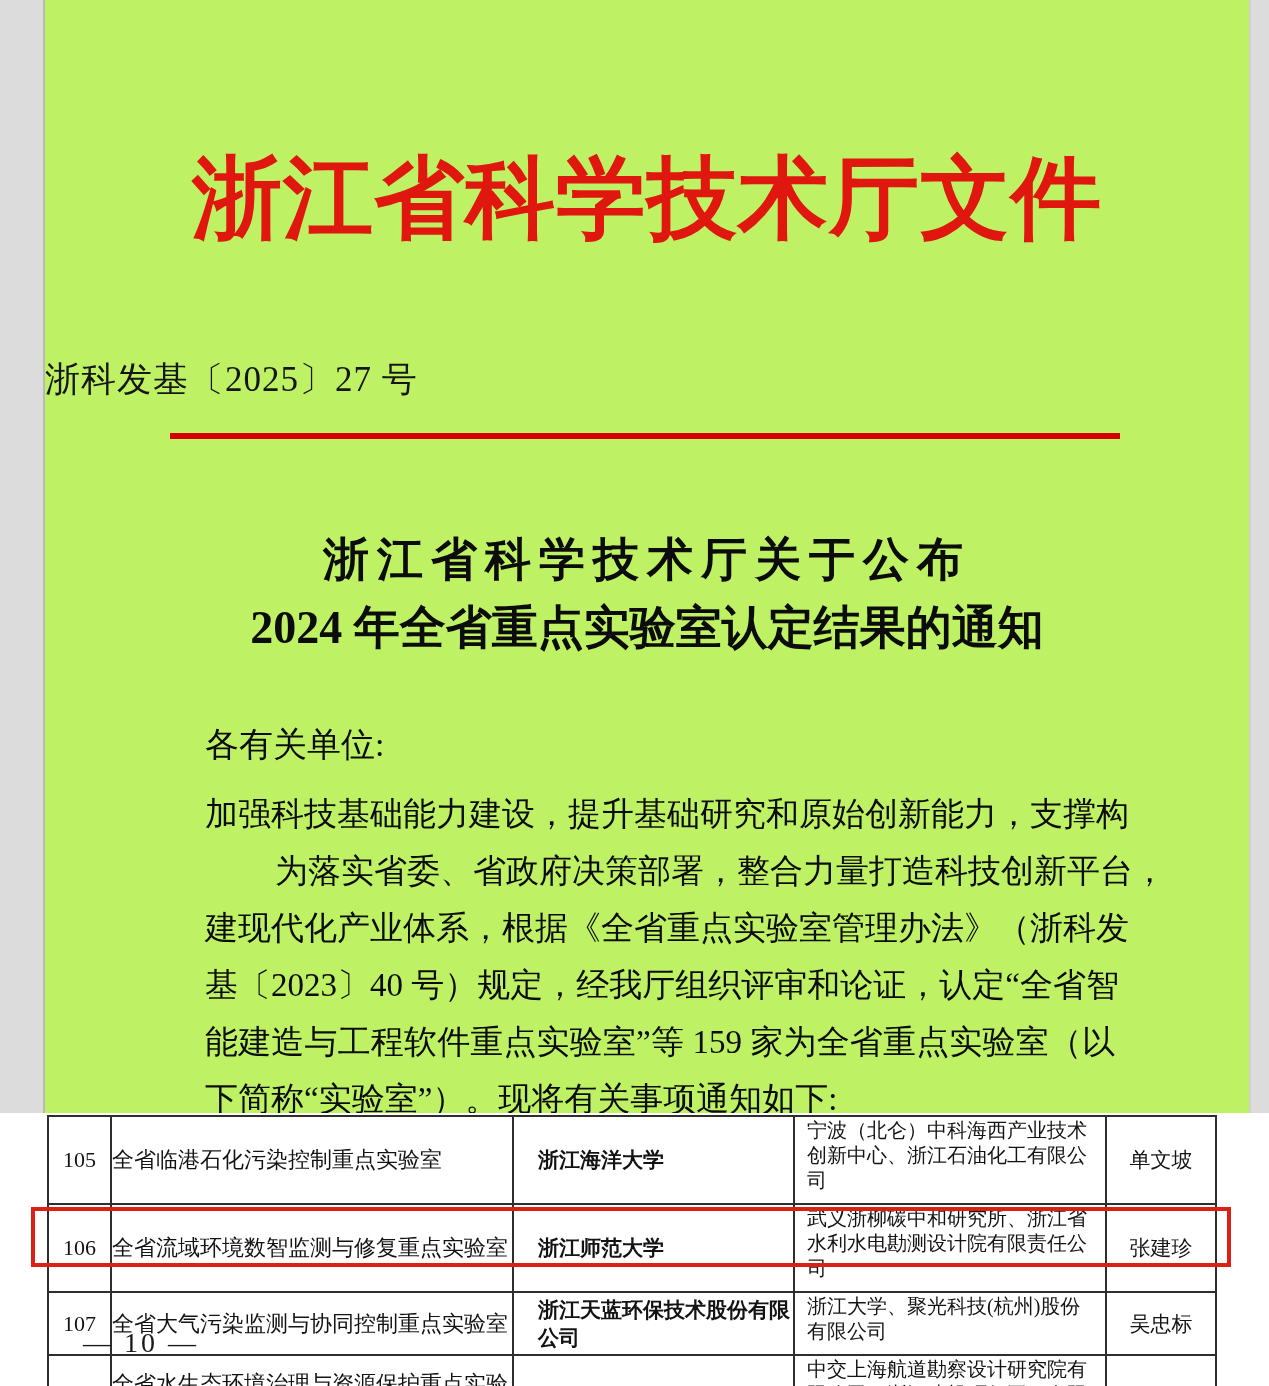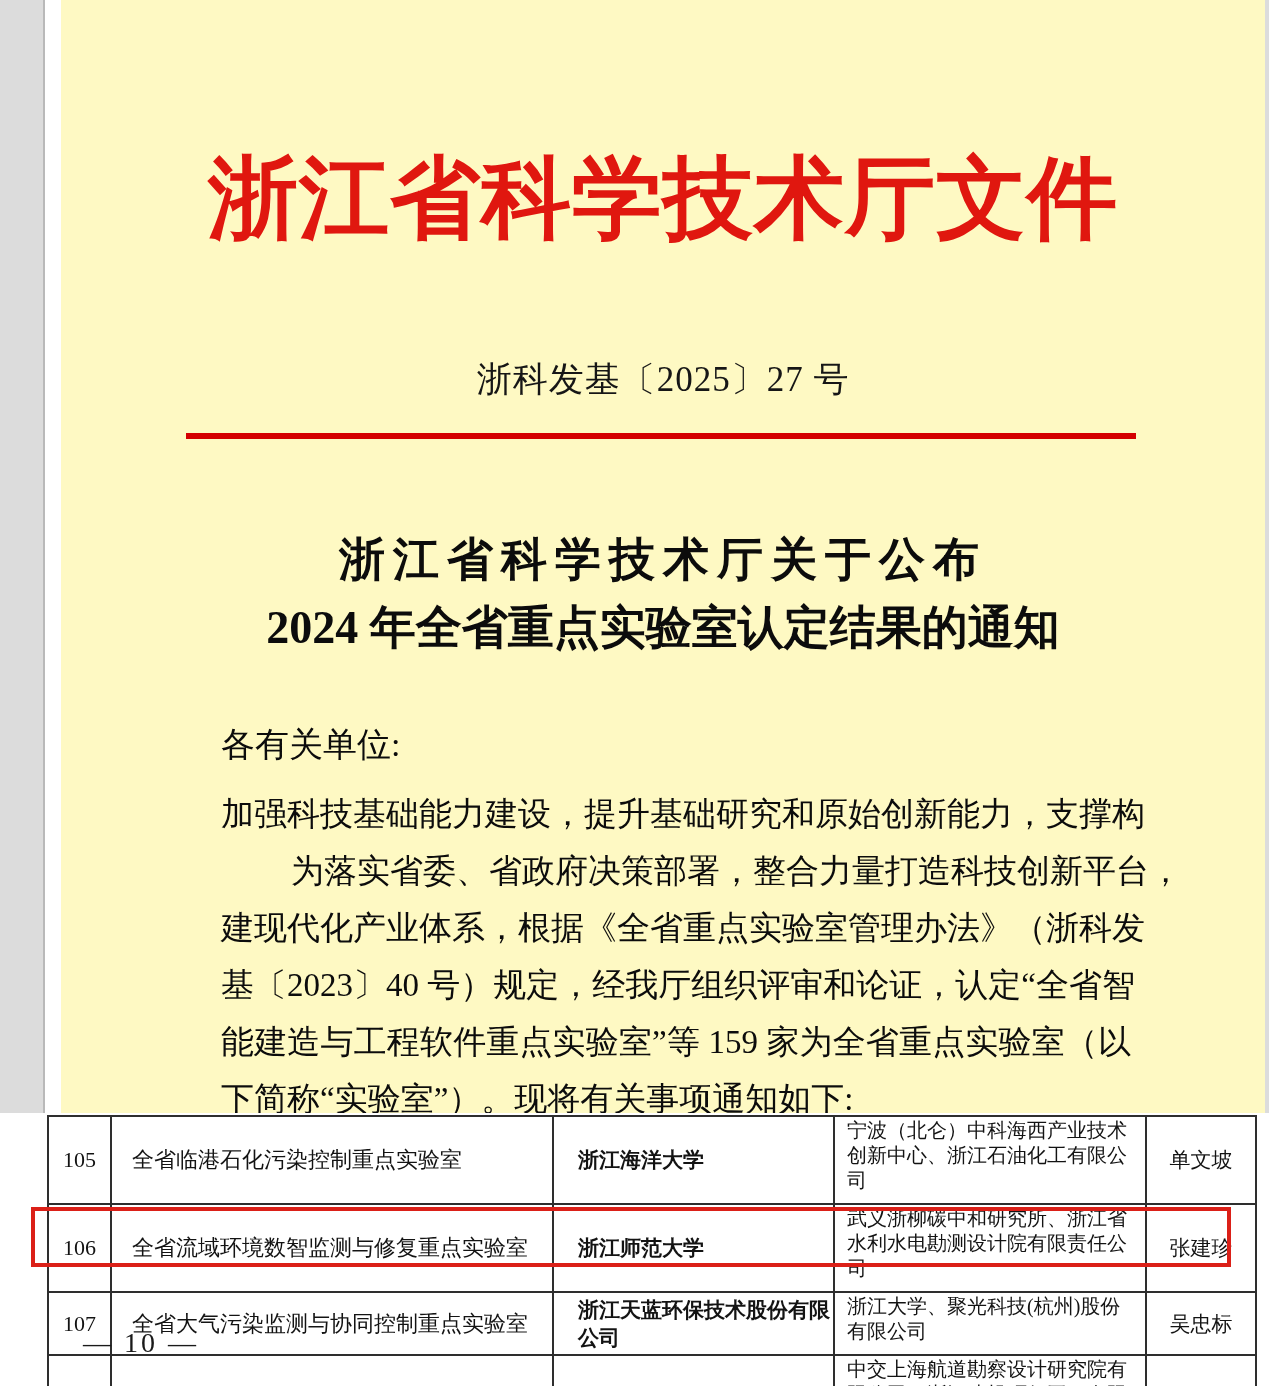--- a/index.html
+++ b/index.html
@@ -19,35 +19,34 @@
     background: #dcdcdc; border-right: 2px solid #b9b9b9;
   }
   .margin-right {
     position: absolute; left: 1249px; top: 0; width: 20px; height: 1135px;
     background: #dcdcdc; border-left: 2px solid #cfcfcf;
   }
 
   
   .doc-page {
     position: absolute; left: 45px; top: 0; width: 1204px; height: 1113px;
-    background: #fef9c3;
-    margin-left: 16px;
+    background: #bef264;
   }
 
   .agency-header {
     position: absolute; left: 0; top: 146px; width: 100%;
     text-align: center;
     font-size: 90px; font-weight: bold; letter-spacing: 1px;
     color: #e0170f;
     line-height: 1.18;
     white-space: nowrap;
   }
   .doc-number {
     position: absolute; left: 0; top: 356px; width: 100%;
-    text-align: center;
+    text-align: left;
     font-size: 35px; letter-spacing: 1px;
     color: #161616;
   }
   .red-rule {
     position: absolute; left: 125px; top: 433px; width: 950px; height: 6px;
     background: #d40000;
   }
   .notice-title {
     position: absolute; left: 0; top: 526px; width: 100%;
     text-align: center; font-weight: bold; color: #0c0c0c;
@@ -82,21 +81,21 @@
     border-collapse: collapse;
     table-layout: fixed;
     width: 1168px;
   }
   table.lab-table td {
     border: 2px solid #2e2e2e;
     vertical-align: middle;
     color: #131313;
   }
   td.c-no   { width: 63px;  text-align: center; font-size: 22px; }
-  td.c-lab  { width: 442px; text-align: left; padding-left: 20px; font-size: 22px; }
+  td.c-lab  { width: 402px; text-align: left; padding-left: 0; font-size: 22px; }
   td.c-inst { width: 281px; text-align: left; padding-left: 24px; font-size: 21px; font-weight: bold; }
   td.c-part { width: 312px; text-align: left; padding: 1px 6px 10px 12px; font-size: 20px; line-height: 25px; }
   td.c-dir  { width: 110px; text-align: center; font-size: 21px; }
   tr.r1 { height: 49px; }
   tr.r2 { height: 47px; }
   tr.r3 { height: 51px; }
   tr.r4 { height: 50px; }
 
   .highlight-box {
     position: absolute; left: 31px; top: 94px; width: 1200px; height: 60px;

